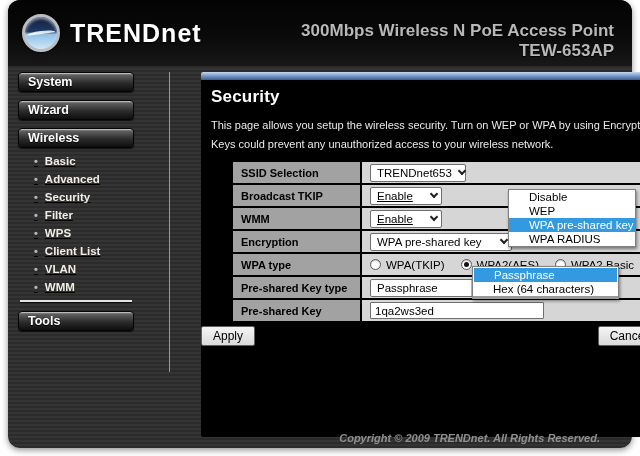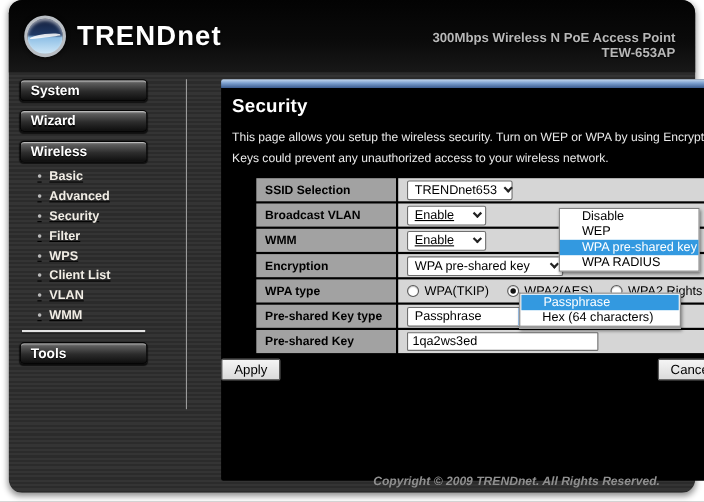--- a/index.html
+++ b/index.html
@@ -19,21 +19,21 @@
   .logo-globe { position:relative; width:38px; height:38px; border-radius:50%;
                 border:3px solid #b9bec4;
                 background:linear-gradient(180deg,#141f3d 0%,#203a66 46%,#8fc0e6 54%,#cfe7f7 100%);
                 box-shadow:0 0 4px #000, inset 0 2px 3px rgba(255,255,255,.55); }
   .logo-globe::after { content:""; position:absolute; left:2px; right:2px; top:44%;
                 height:3px; background:rgba(255,255,255,.85);
                 border-radius:60% 60% 20% 20% / 100% 100% 10% 10%; transform:rotate(-7deg); }
   .logo-text { color:#fff; font-size:25px; font-weight:bold; letter-spacing:1px;
                margin-left:10px; text-shadow:0 1px 2px #000; }
   .product { text-align:right; margin-right:18px; margin-top:16px;
-             color:#b8b8b8; font-size:12px; font-weight:bold; line-height:1.2;
+             color:#b8b8b8; font-size:17px; font-weight:bold; line-height:1.2;
              text-shadow:0 1px 1px #000; }
 
   
   .content { display:flex; padding-top:6px; position:relative;gap:27px; }
 
   .sidebar { width:134px; flex-shrink:0; }
   .nav-btn { height:20px; line-height:19px; margin:0 8px 8px 10px; padding-left:9px;
              border-radius:4px; border:1px solid #050505; cursor:pointer;
              background:linear-gradient(180deg,#9a9a9a 0%,#5c5c5c 14%,#2c2c2c 55%,#0e0e0e 100%);
              box-shadow:inset 0 1px 0 rgba(255,255,255,.4), 0 1px 1px rgba(0,0,0,.7);
@@ -171,21 +171,21 @@
             <div class="sel w-ssid">
               <span class="selval">TRENDnet653</span>
               <span class="chevbox">
                   <span class="chev"></span>
                 </span>
             </div>
           </div>
         </div>
 
         <div class="frow">
-          <div class="flabel">Broadcast VLAN</div>
+          <div class="flabel">Broadcast TKIP</div>
           <div class="fctrl">
             <div class="sel w-enable">
               <span class="selval">Enable</span>
               <span class="chevbox">
                   <span class="chev"></span>
                 </span>
             </div>
           </div>
         </div>
 
@@ -219,21 +219,21 @@
             <span class="ropt">
               <span class="rdot"></span>
               <span>WPA(TKIP)</span>
             </span>
             <span class="ropt checked">
               <span class="rdot"></span>
               <span>WPA2(AES)</span>
             </span>
             <span class="ropt">
               <span class="rdot"></span>
-              <span>WPA2 Rights</span>
+              <span>WPA2 Basic</span>
             </span>
           </div>
         </div>
 
         <div class="frow">
           <div class="flabel">Pre-shared Key type</div>
           <div class="fctrl">
             <div class="sel w-psk focused">
               <span class="selval">Passphrase</span>
               <span class="chevbox">

